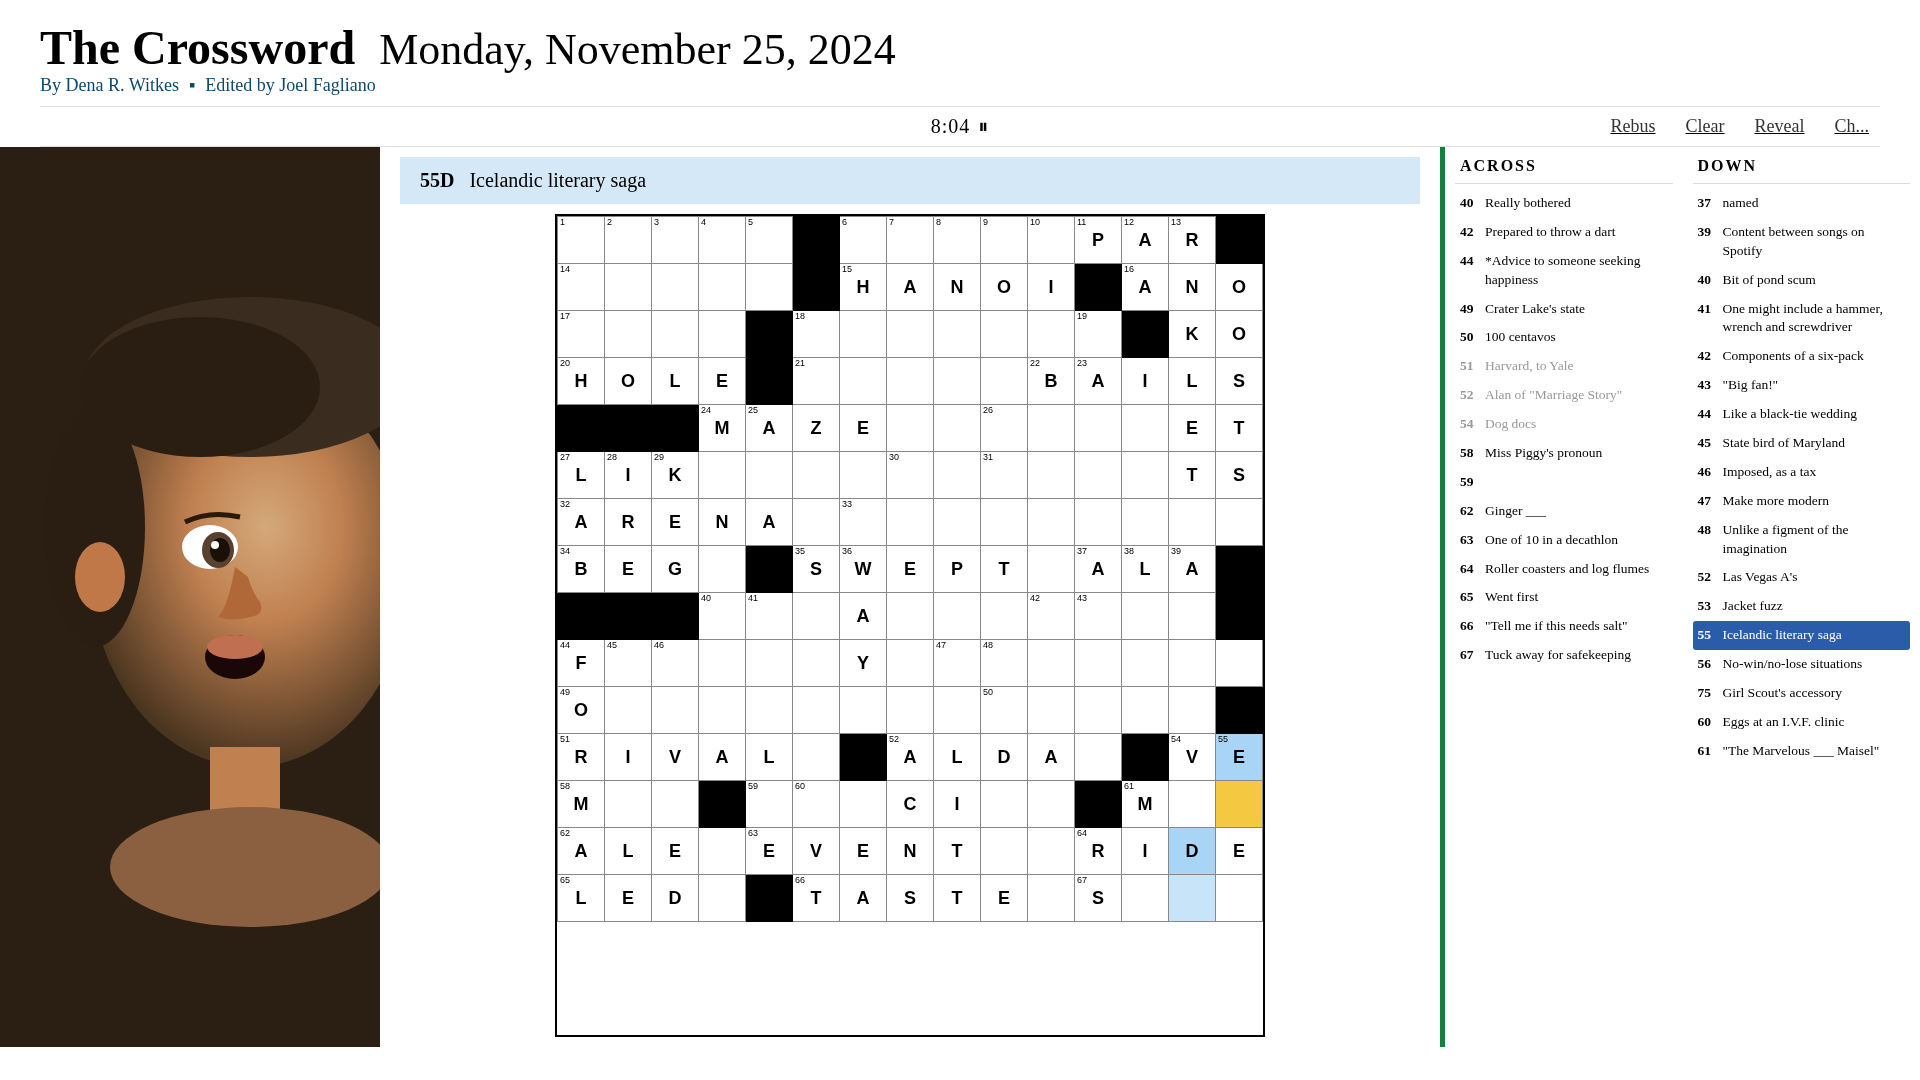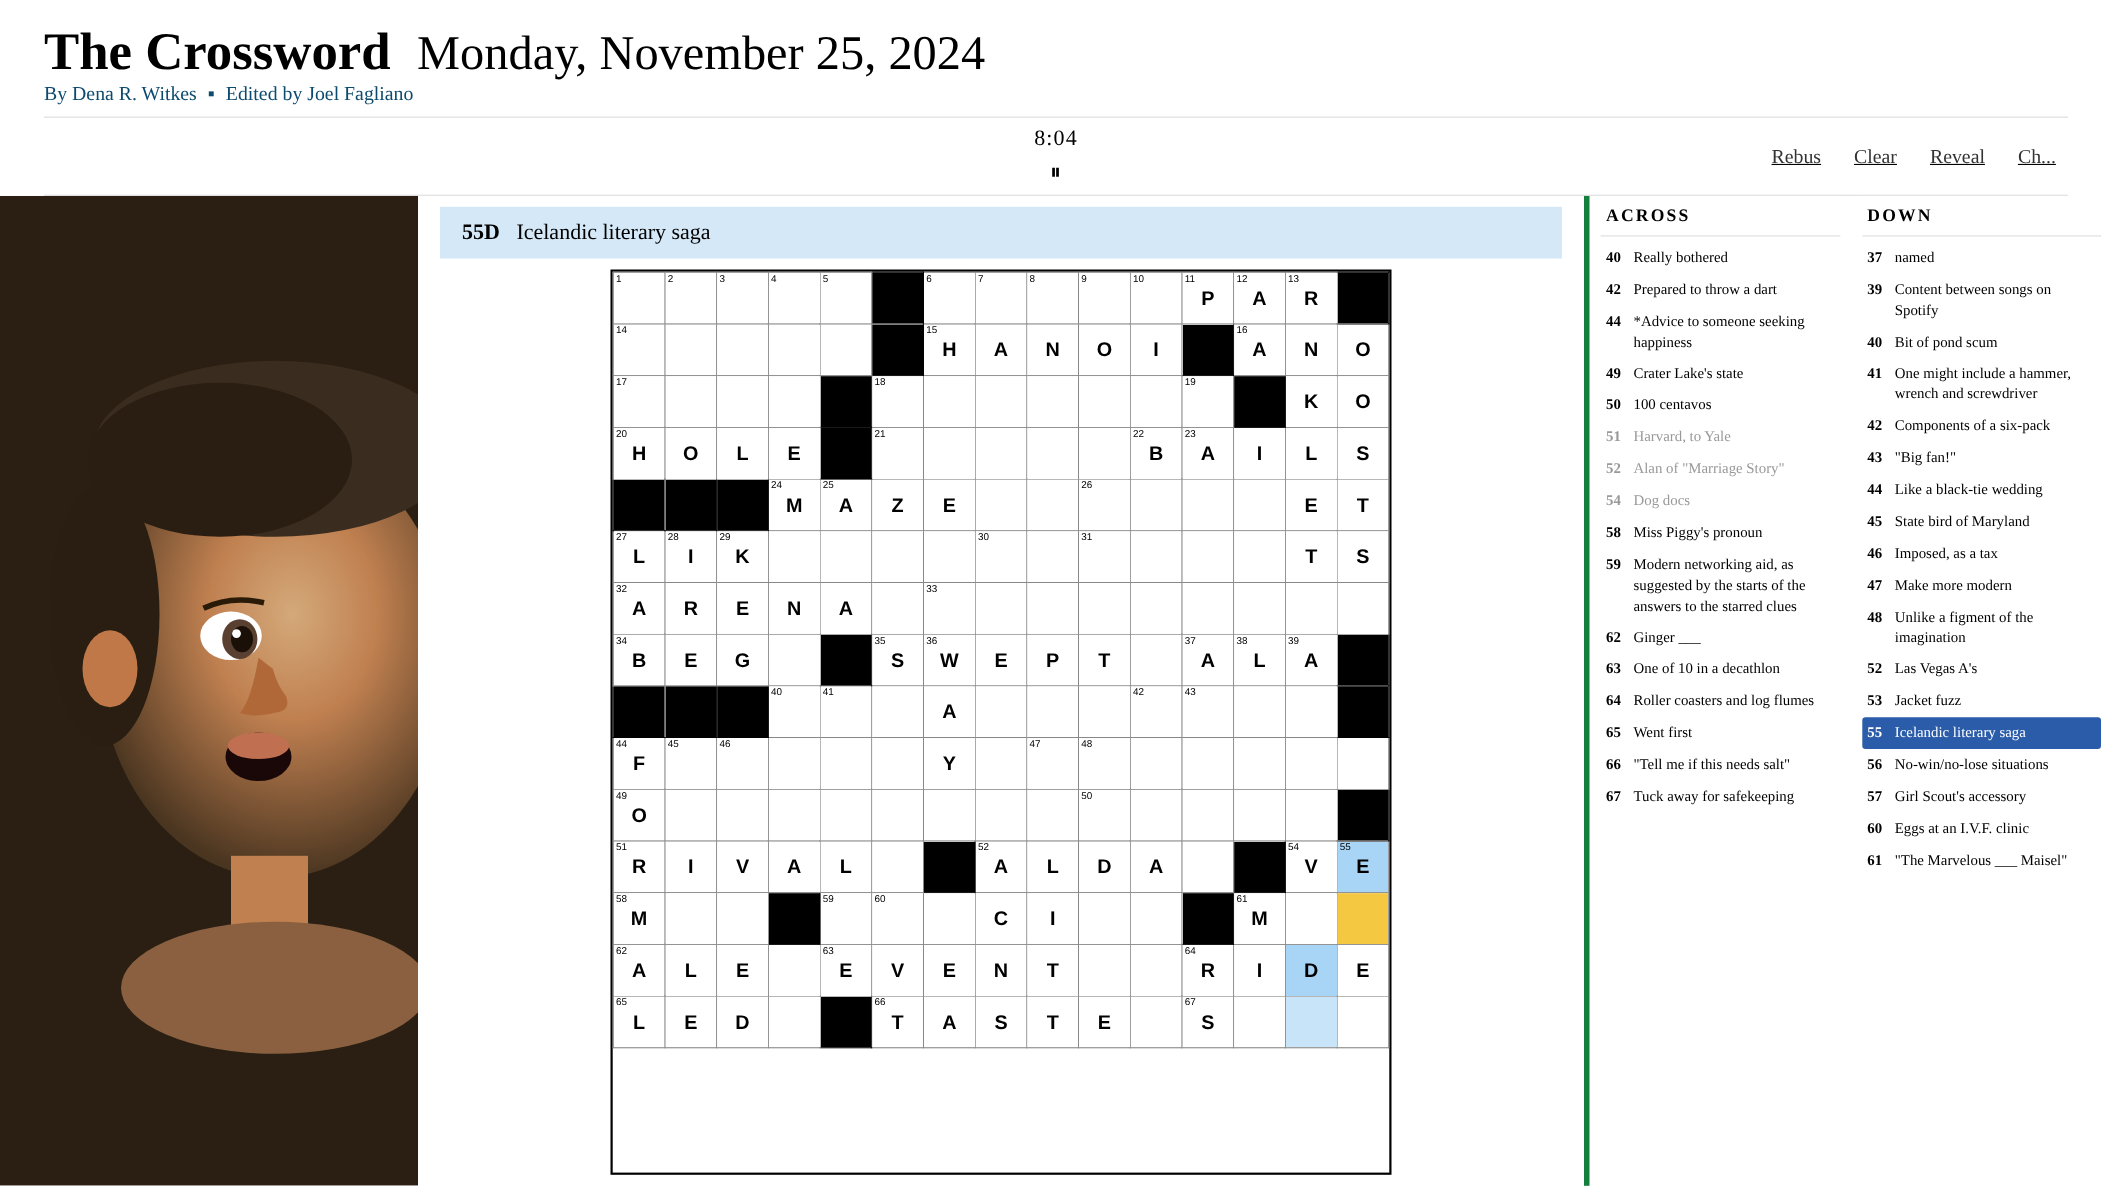--- a/index.html
+++ b/index.html
@@ -5,21 +5,21 @@
     * { margin: 0; padding: 0; box-sizing: border-box; }
     body { font-family: Georgia, 'Times New Roman', serif; background: #fff; width: 1920px; height: 1080px; overflow: hidden; position: relative; }
 
     .header { padding: 20px 40px 10px 40px; }
     .header h1 { font-size: 48px; font-weight: 900; display: inline; }
     .header .date { font-size: 44px; font-weight: 300; margin-left: 20px; }
     .byline { font-size: 18px; color: #0c4a6e; margin-top: 0; display: flex; align-items: flex-end; gap: 10px; }
     .byline-sep { font-size: 18px; }
 
     .toolbar { display: flex; align-items: center; justify-content: center; padding: 8px 0; border-top: 1px solid #ddd; border-bottom: 1px solid #ddd; margin: 0 40px; position: relative; }
-    .timer { font-size: 20px; letter-spacing: 1px; display: flex; align-items: center; gap: 8px; flex-direction: column; }
+    .timer { font-size: 20px; letter-spacing: 1px; display: flex; align-items: flex-end; gap: 8px; }
     .toolbar-actions { position: absolute; right: 11px; display: flex; gap: 30px; text-decoration: underline; }
     .toolbar-btn { font-size: 18px; cursor: pointer; color: #333; background: none; border: none; font-family: Georgia, serif; }
 
     .main-content { display: flex; height: calc(1080px - 180px); }
 
     
     .left-image { width: 380px; flex-shrink: 0; overflow: hidden; position: relative; }
 
     
     .crossword-area { flex: 1; padding: 10px 20px; display: flex; flex-direction: column; }
@@ -697,21 +697,20 @@
           <div class="clue-item greyed">
             <span class="cn">54</span>
             <span>Dog docs</span>
           </div>
           <div class="clue-item">
             <span class="cn">58</span>
             <span>Miss Piggy's pronoun</span>
           </div>
           <div class="clue-item">
             <span class="cn">59</span>
-            <span>Modern networking aid, as suggested by the starts of the answers to the starred clues</span>
           </div>
           <div class="clue-item">
             <span class="cn">62</span>
             <span>Ginger ___</span>
           </div>
           <div class="clue-item">
             <span class="cn">63</span>
             <span>One of 10 in a decathlon</span>
           </div>
           <div class="clue-item">
@@ -789,21 +788,21 @@
           </div>
           <div class="clue-item active">
             <span class="cn">55</span>
             <span>Icelandic literary saga</span>
           </div>
           <div class="clue-item">
             <span class="cn">56</span>
             <span>No-win/no-lose situations</span>
           </div>
           <div class="clue-item">
-            <span class="cn">57</span>
+            <span class="cn">75</span>
             <span>Girl Scout's accessory</span>
           </div>
           <div class="clue-item">
             <span class="cn">60</span>
             <span>Eggs at an I.V.F. clinic</span>
           </div>
           <div class="clue-item">
             <span class="cn">61</span>
             <span>"The Marvelous ___ Maisel"</span>
           </div>

